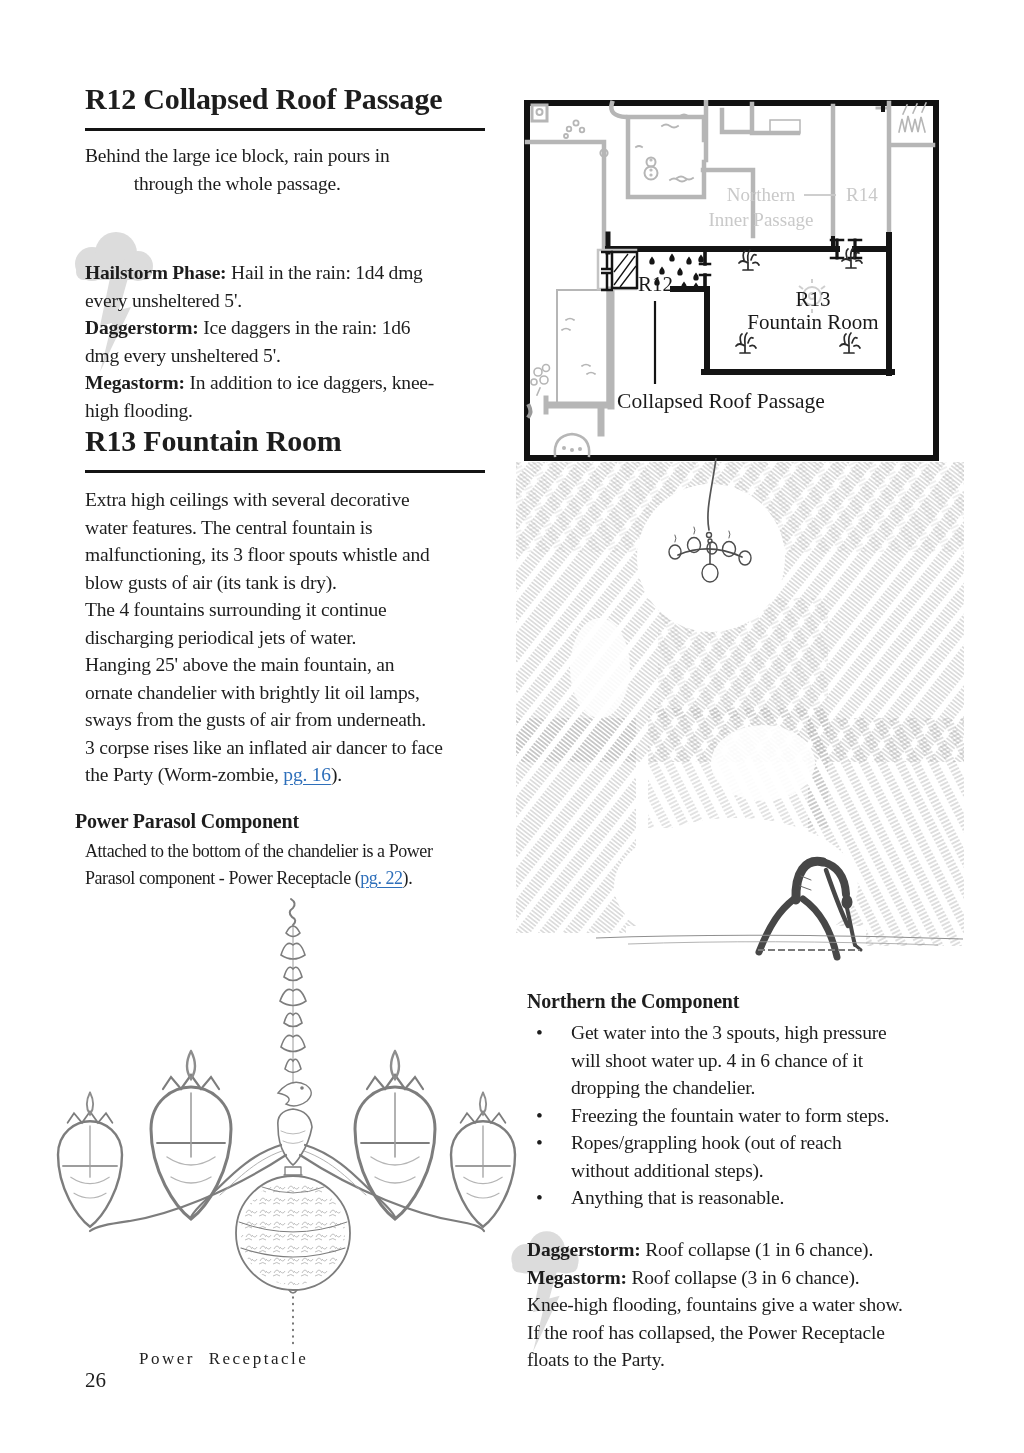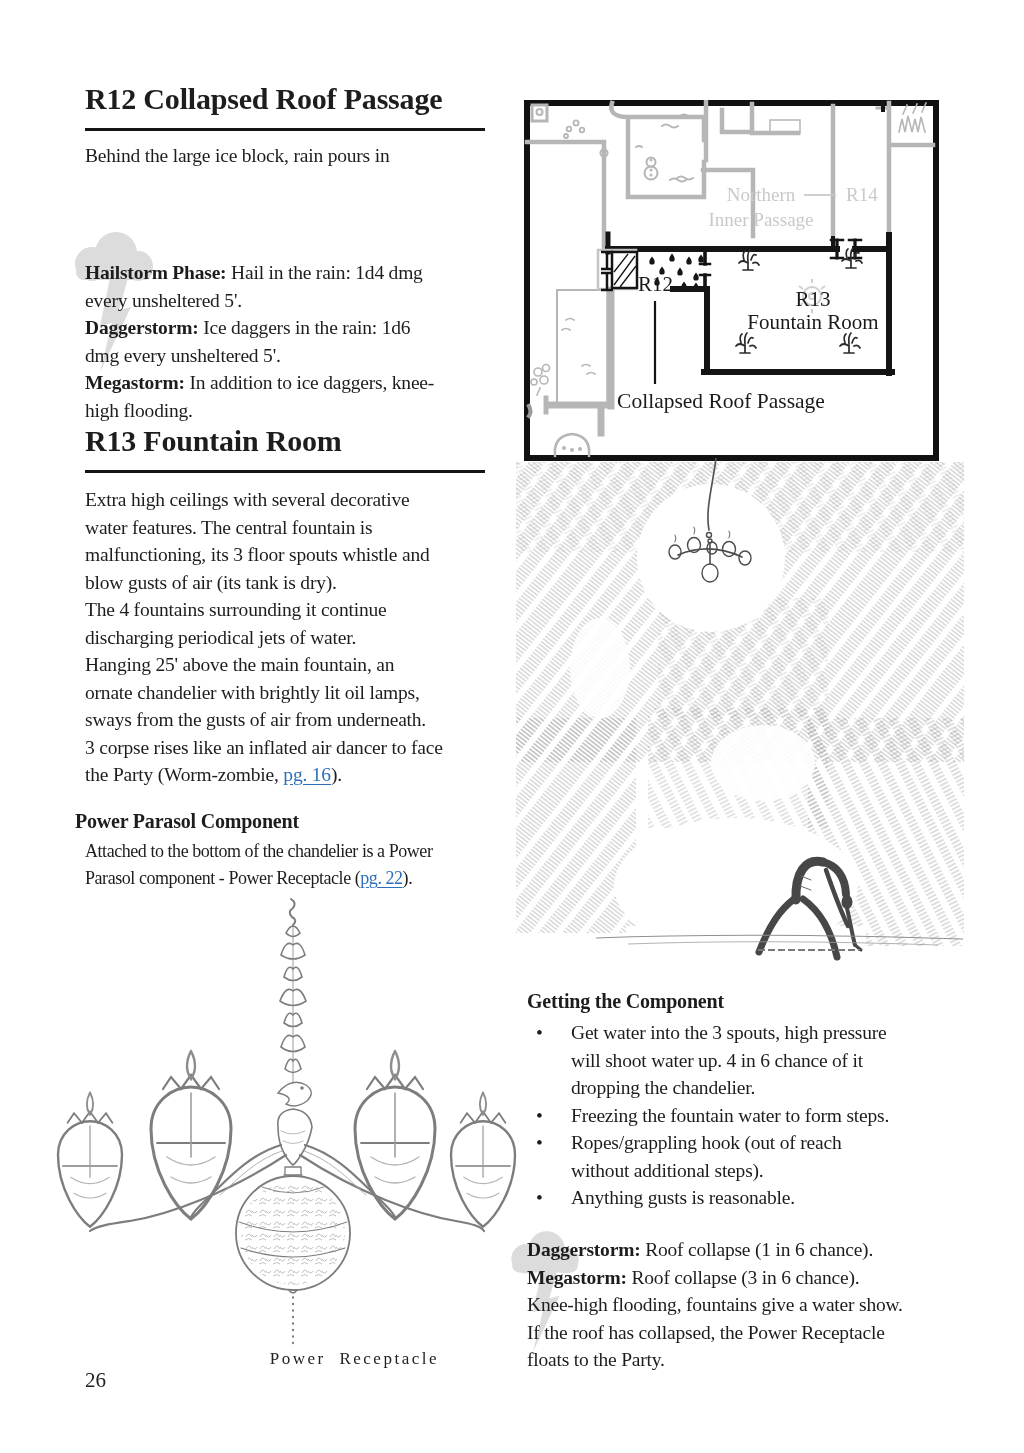--- a/index.html
+++ b/index.html
@@ -9,36 +9,37 @@
   .h1{font-size:30px;font-weight:bold;letter-spacing:-0.2px;white-space:nowrap;}
   .rule{border-top:3px solid #141414;width:400px;height:0;}
   .body{font-size:19.5px;line-height:27.5px;letter-spacing:-0.2px;}
   .ln{white-space:nowrap;}
   .b{font-weight:bold;}
   .subh{font-size:20px;font-weight:bold;letter-spacing:-0.2px;white-space:nowrap;}
   .narrow{font-size:18px;line-height:27px;letter-spacing:-0.45px;}
   .pg{color:#2e6fba;text-decoration:underline;text-underline-offset:3px;cursor:pointer;}
   .bullets .li{display:flex;}
   .dot{width:44px;padding-left:9px;box-sizing:border-box;}
-  .caption{font-size:17px;letter-spacing:2.5px;word-spacing:7px;text-align:right;color:#222;}
+  .caption{font-size:17px;letter-spacing:2.5px;word-spacing:7px;text-align:left;color:#222;}
   .pageno{font-size:21px;}
   svg text{font-family:"Liberation Serif","DejaVu Serif",serif;}
   .wm{z-index:0;}
   .txt{z-index:1;}
 </style>
 </head>
 <body>
 
 <div class="page">
 
   <div class="abs h1" style="left:85px;top:82px;">R12 Collapsed Roof Passage</div>
   <div class="abs rule" style="left:85px;top:128px;"></div>
 
   <div class="abs body txt" style="left:85px;top:142px;text-align:center;">
     <div class="ln">Behind the large ice block, rain pours in</div>
+    <div class="ln">through the whole passage.</div>
   </div>
 
   <div class="abs wm" style="left:62px;top:226px;width:104px;height:160px;">
     <svg width="104" height="160" viewBox="0 0 100 160">
         <g fill="#dcdcdc">
       <circle cx="28" cy="38" r="17"></circle>
           <circle cx="52" cy="27" r="21"></circle>
           <circle cx="74" cy="40" r="15"></circle>
       <rect x="12" y="38" width="76" height="16" rx="8"></rect>
       <polygon points="46,52 64,52 55,84 67,81 36,146 48,97 36,100"></polygon>
@@ -321,21 +322,21 @@
         <path d="M293,418 l10,4 M292,428 l11,4" stroke="#6b6b6b" stroke-width="1"></path>
       </g>
       <g>
         <path d="M88,480 Q240,474 455,481" stroke="#909090" stroke-width="1.1" fill="none"></path>
         <path d="M120,486 Q260,481 430,487" stroke="#a0a0a0" stroke-width="0.8" fill="none"></path>
         <path d="M250,492 H352" stroke="#7a7a7a" stroke-width="2.2" stroke-dasharray="7 3" fill="none"></path>
       </g>
     </svg>
   </div>
 
-  <div class="abs subh" style="left:527px;top:990px;">Getting the Component</div>
+  <div class="abs subh" style="left:527px;top:990px;">Northern the Component</div>
 
   <div class="abs body bullets txt" style="left:527px;top:1019px;">
     <div class="li">
       <span class="dot">•</span>
       <div>
         <div class="ln">Get water into the 3 spouts, high pressure</div>
           <div class="ln">will shoot water up. 4 in 6 chance of it</div>
           <div class="ln">dropping the chandelier.</div>
       </div>
     </div>
@@ -348,21 +349,21 @@
     <div class="li">
       <span class="dot">•</span>
       <div>
           <div class="ln">Ropes/grappling hook (out of reach</div>
           <div class="ln">without additional steps).</div>
         </div>
     </div>
     <div class="li">
       <span class="dot">•</span>
       <div>
-          <div class="ln">Anything gusts is reasonable.</div>
+          <div class="ln">Anything that is reasonable.</div>
         </div>
     </div>
   </div>
 
   <div class="abs wm" style="left:500px;top:1226px;width:90px;height:138px;">
     <svg width="90" height="138" viewBox="0 0 100 160">
         <g fill="#dcdcdc">
       <circle cx="28" cy="38" r="17"></circle>
           <circle cx="52" cy="27" r="21"></circle>
           <circle cx="74" cy="40" r="15"></circle>

